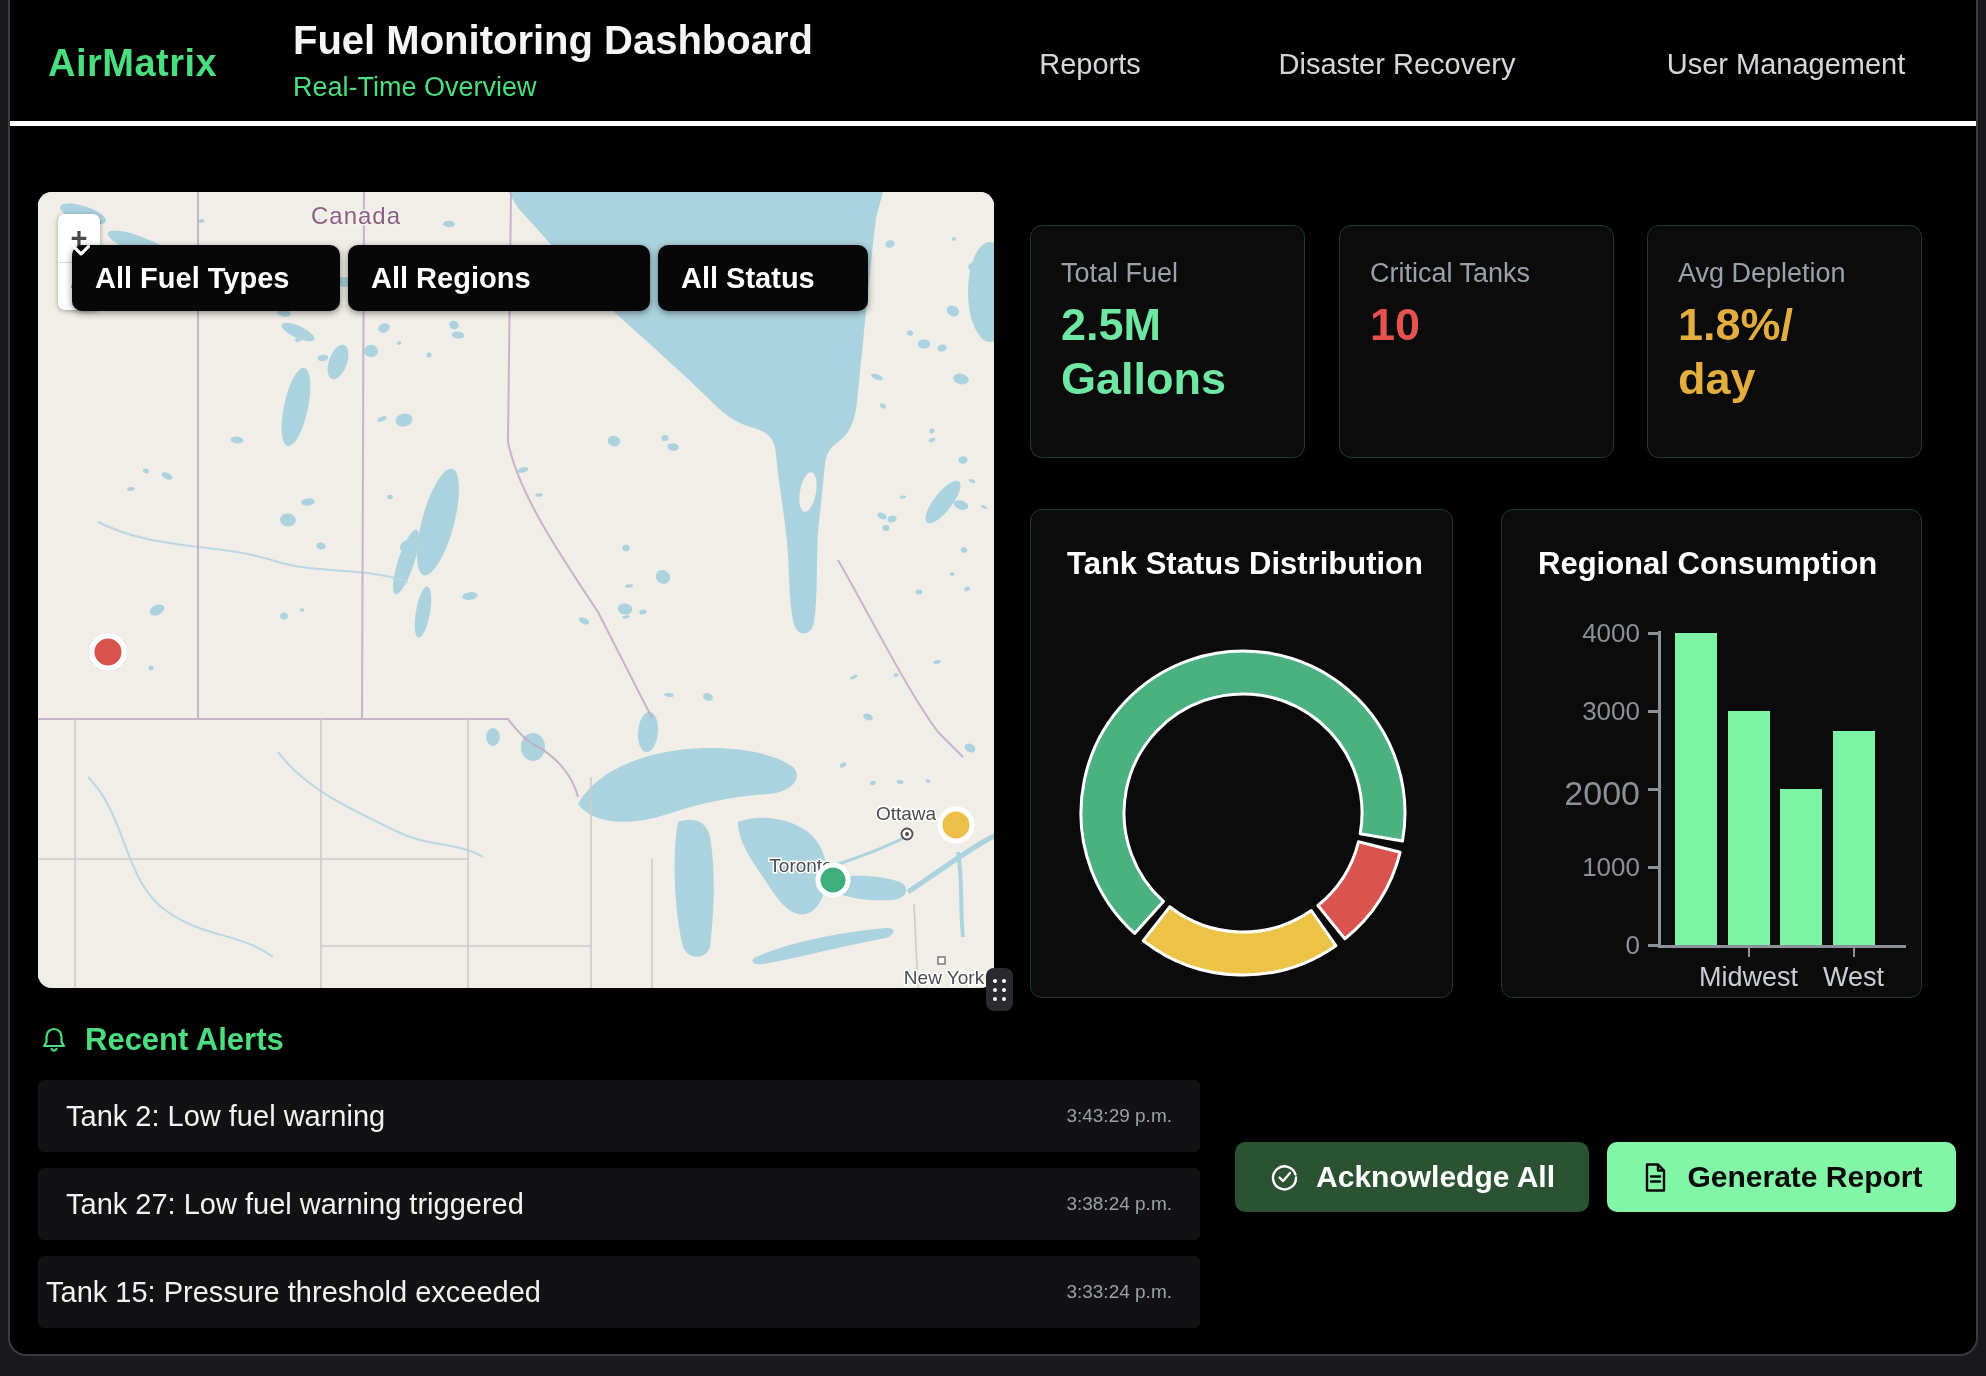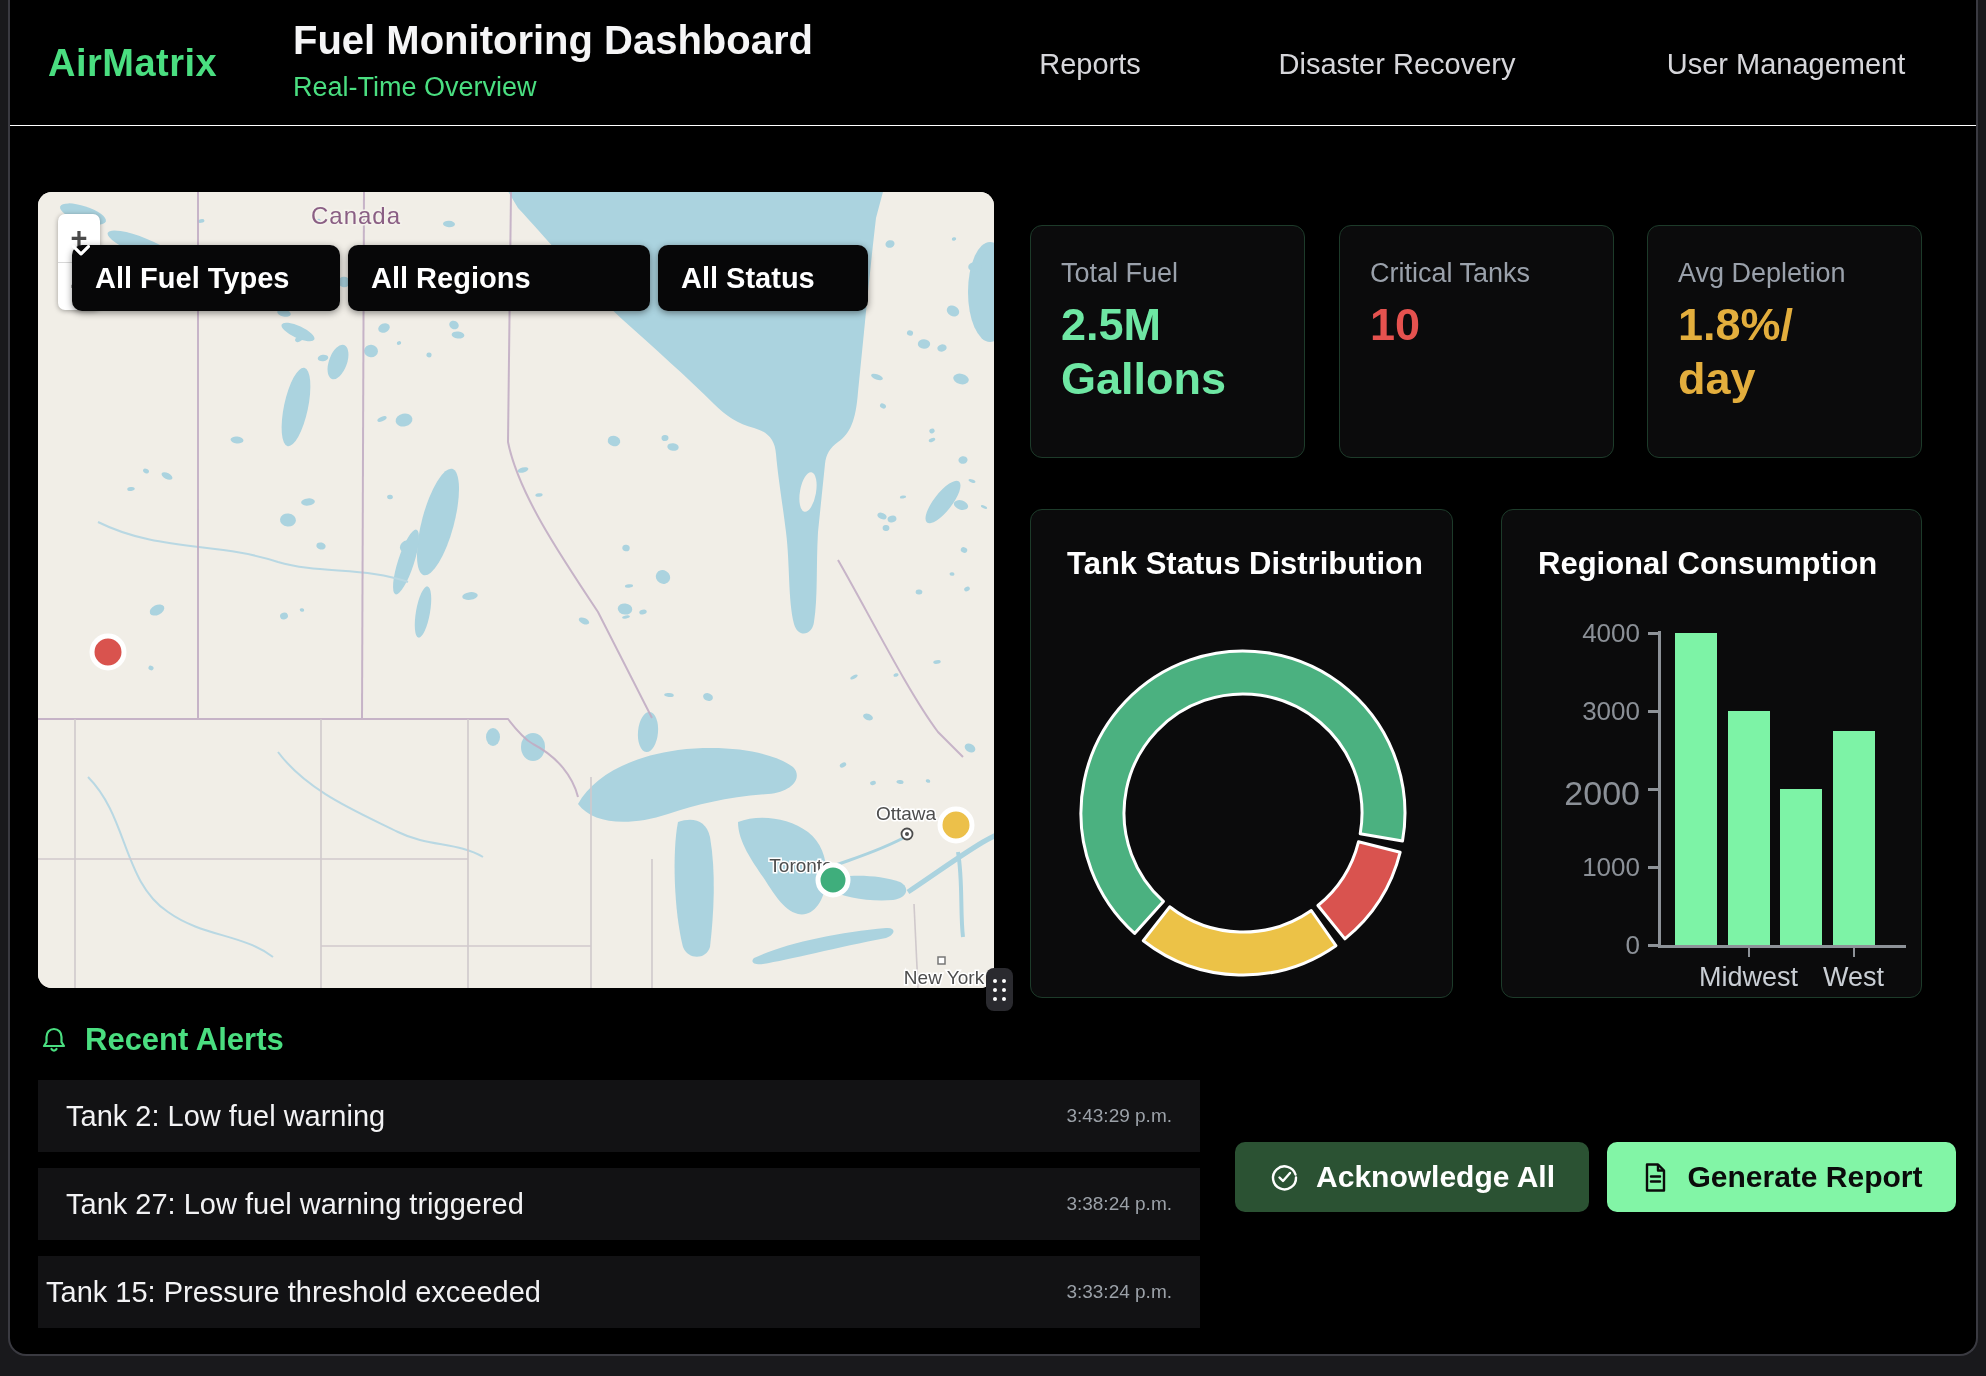--- a/index.html
+++ b/index.html
@@ -4,21 +4,21 @@
 <style>
   * { box-sizing: border-box; margin: 0; padding: 0; }
   body { margin: 0; background: #19191c; }
   #app { position: relative; width: 1986px; height: 1376px; overflow: hidden;
          background: #19191c; font-family: "Liberation Sans", sans-serif; }
   .window { position: absolute; left: 8px; right: 8px; top: 0; bottom: 20px;
             background: #000; border: 2px solid #3a3a41; border-top: none;
             border-radius: 0 0 18px 18px; }
   
   .header { position: absolute; left: 10px; right: 10px; top: 0; height: 126px;
-            background: #000; border-bottom: 1px solid #ffffff; }
+            background: #000; border-bottom: 5px solid #ffffff; }
   .logo { position: absolute; left: 38px; top: 42px; font-size: 38px; font-weight: 700; letter-spacing: .5px; }
   .tblock { position: absolute; left: 283px; top: 18px; }
   .title { font-size: 40px; font-weight: 700; color: #f5f5f6; }
   .subtitle { margin-top: 9px; font-size: 27px; font-weight: 500; }
   .nav-item { position: absolute; top: 48px; transform: translateX(-50%);
               font-size: 29px; color: #d6d6da; cursor: pointer; white-space: nowrap; }
   
   .map-panel { position: absolute; left: 38px; top: 192px; width: 956px; height: 796px;
                border-radius: 14px; overflow: hidden; background: #f1eee7; }
   .map-panel svg { position: absolute; inset: 0; }
@@ -45,21 +45,21 @@
   .stat-value { position: absolute; left: 30px; top: 72px; font-size: 45px; font-weight: 700; line-height: 1.2; }
   .chart-a { left: 1030px; top: 509px; width: 423px; height: 489px; padding-left: 24px; }
   .chart-b { left: 1501px; top: 509px; width: 421px; height: 489px; }
   .chart-title { position: absolute; left: 36px; top: 36px; font-size: 31px; font-weight: 700; color: #fff; }
   .abs-fill { position: absolute; inset: 0; }
   #bar-plot div { position: absolute; }
   
   .alerts-title { position: absolute; left: 38px; top: 1022px; display: flex; align-items: center;
                   gap: 15px; font-size: 31px; font-weight: 700; }
   .alert-row { position: absolute; left: 38px; width: 1162px; height: 72px; background: #121214;
-               border-radius: 0; display: flex; align-items: center; justify-content: space-between;
+               border-radius: 6px; display: flex; align-items: center; justify-content: space-between;
                padding: 0 28px; cursor: pointer; }
   .row-1 { top: 1080px; } .row-2 { top: 1168px; } .row-3 { top: 1256px; padding-left: 8px; }
   .alert-msg { font-size: 29px; color: #f2f2f4; }
   .alert-time { font-size: 19px; color: #9ba1a8; }
   
   .btn { position: absolute; top: 1142px; height: 70px; border-radius: 10px; display: flex;
          align-items: center; justify-content: center; gap: 16px; font-size: 30px; font-weight: 700;
          cursor: pointer; border: none; }
   .btn-ack { left: 1235px; width: 354px; color: #fff; }
   .btn-gen { left: 1607px; width: 349px; color: #0b0b0b; }

